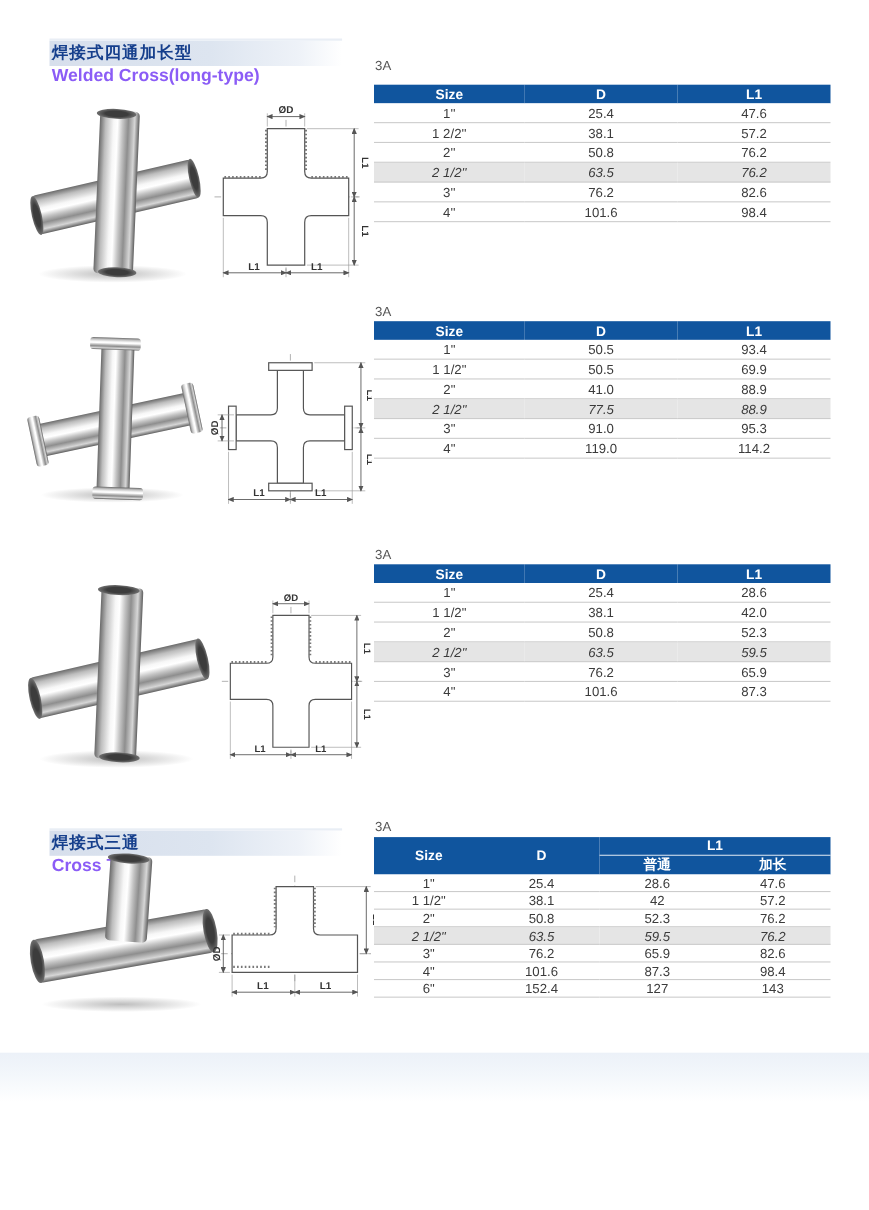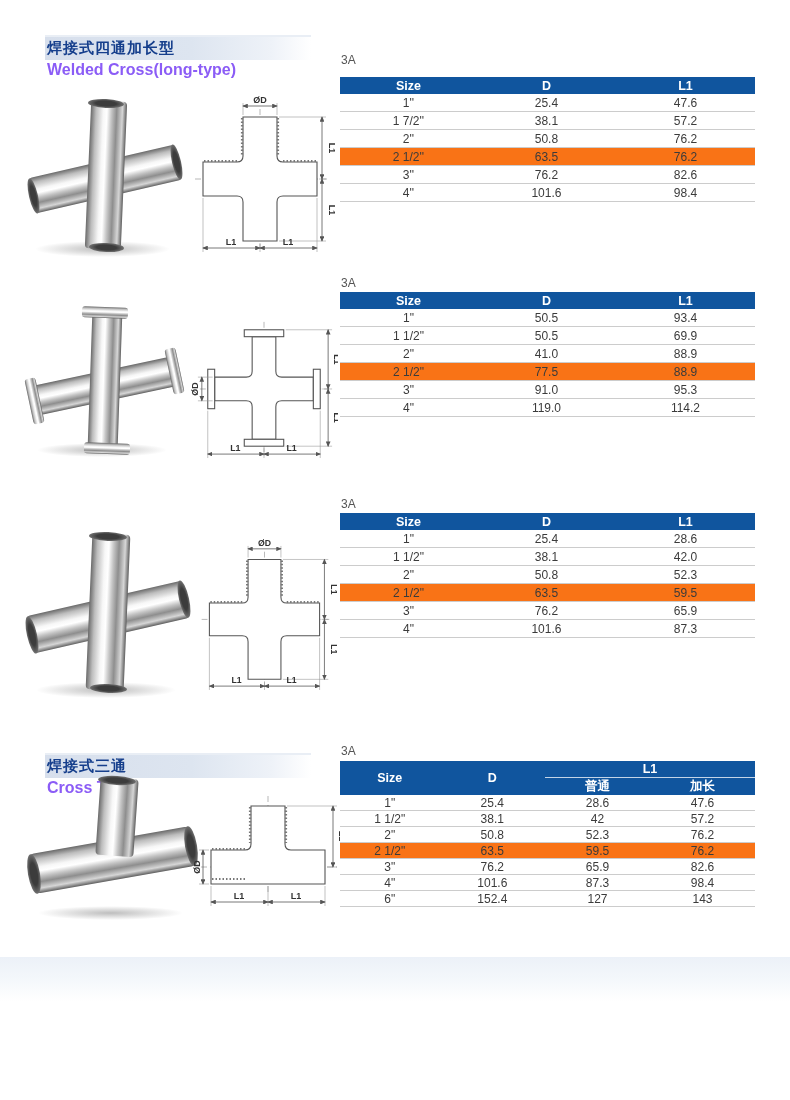--- a/index.html
+++ b/index.html
@@ -10,21 +10,21 @@
   .bar{height:23px;border-top:2px solid #e9eef5;display:flex;align-items:center;
        background:linear-gradient(90deg,#d7dfec 0%,#dde5f0 55%,#eef2f8 85%,#ffffff 100%);}
   .cn{font-size:15px;font-weight:bold;color:#163f8c;letter-spacing:1px;padding-left:2px;}
   .en{font-size:16px;font-weight:bold;color:#8b5cf6;margin-top:1px;padding-left:2px;}
   
   .lbl3a{position:absolute;left:341px;font-size:12px;color:#555;}
   
   table.spec{position:absolute;left:340px;width:415px;border-collapse:collapse;table-layout:fixed;}
   .spec th{background:#10559e;color:#fff;font-size:12.5px;font-weight:bold;height:17px;padding:0;text-align:center;}
   .spec td{font-size:12px;color:#3b3b3b;text-align:center;height:17px;padding:0;border-bottom:1px solid #cccccc;background:#fff;}
-  .spec tbody tr.hl td{background:#f97316;}
+  .spec tbody tr.hl td{background:#e5e5e5;font-style:italic;}
   .spec.four th{height:16px;}
   .spec.four td{height:15px;}
   th.l1span{border-bottom:1px solid rgba(255,255,255,0.75);}
   
   .draw{position:absolute;}
   .draw text{font-size:9px;font-weight:bold;fill:#333;}
   
   .photo{position:absolute;}
   .ph-el{position:absolute;border-radius:4px;}
   .metV{background:linear-gradient(90deg,#6a6a6a 0%,#bdbdbd 15%,#f7f7f7 35%,#ffffff 45%,#c4c4c4 58%,#8e8e8e 72%,#d6d6d6 88%,#5f5f5f 100%);}
@@ -112,21 +112,21 @@
       <th>L1</th>
     </tr>
       </thead>
     <tbody>
         <tr>
           <td>1''</td>
           <td>25.4</td>
           <td>47.6</td>
         </tr>
         <tr>
-          <td>1 7/2''</td>
+          <td>1 2/2''</td>
           <td>38.1</td>
           <td>57.2</td>
         </tr>
         <tr>
           <td>2''</td>
           <td>50.8</td>
           <td>76.2</td>
         </tr>
         <tr class="hl">
           <td>2 1/2''</td>

